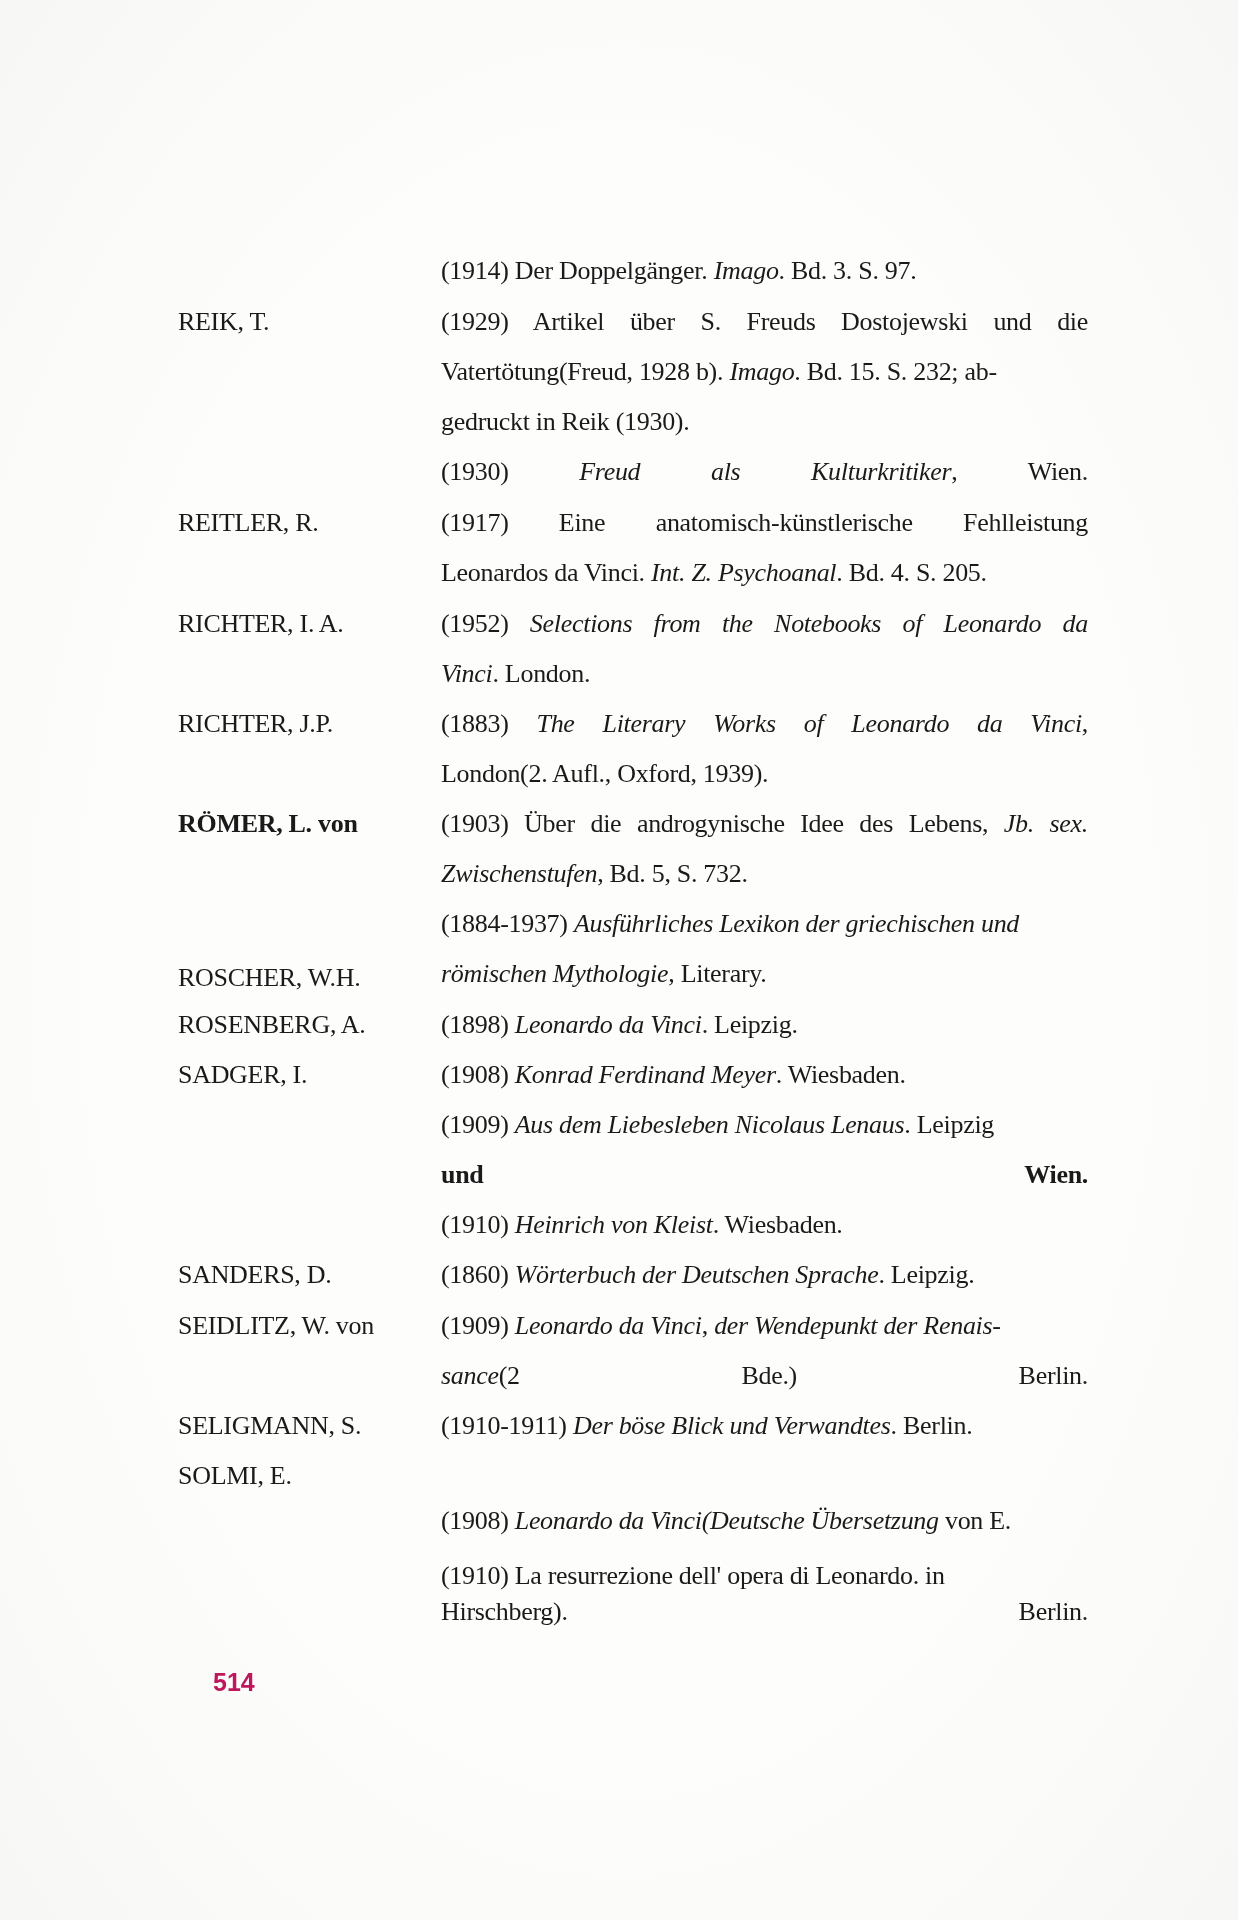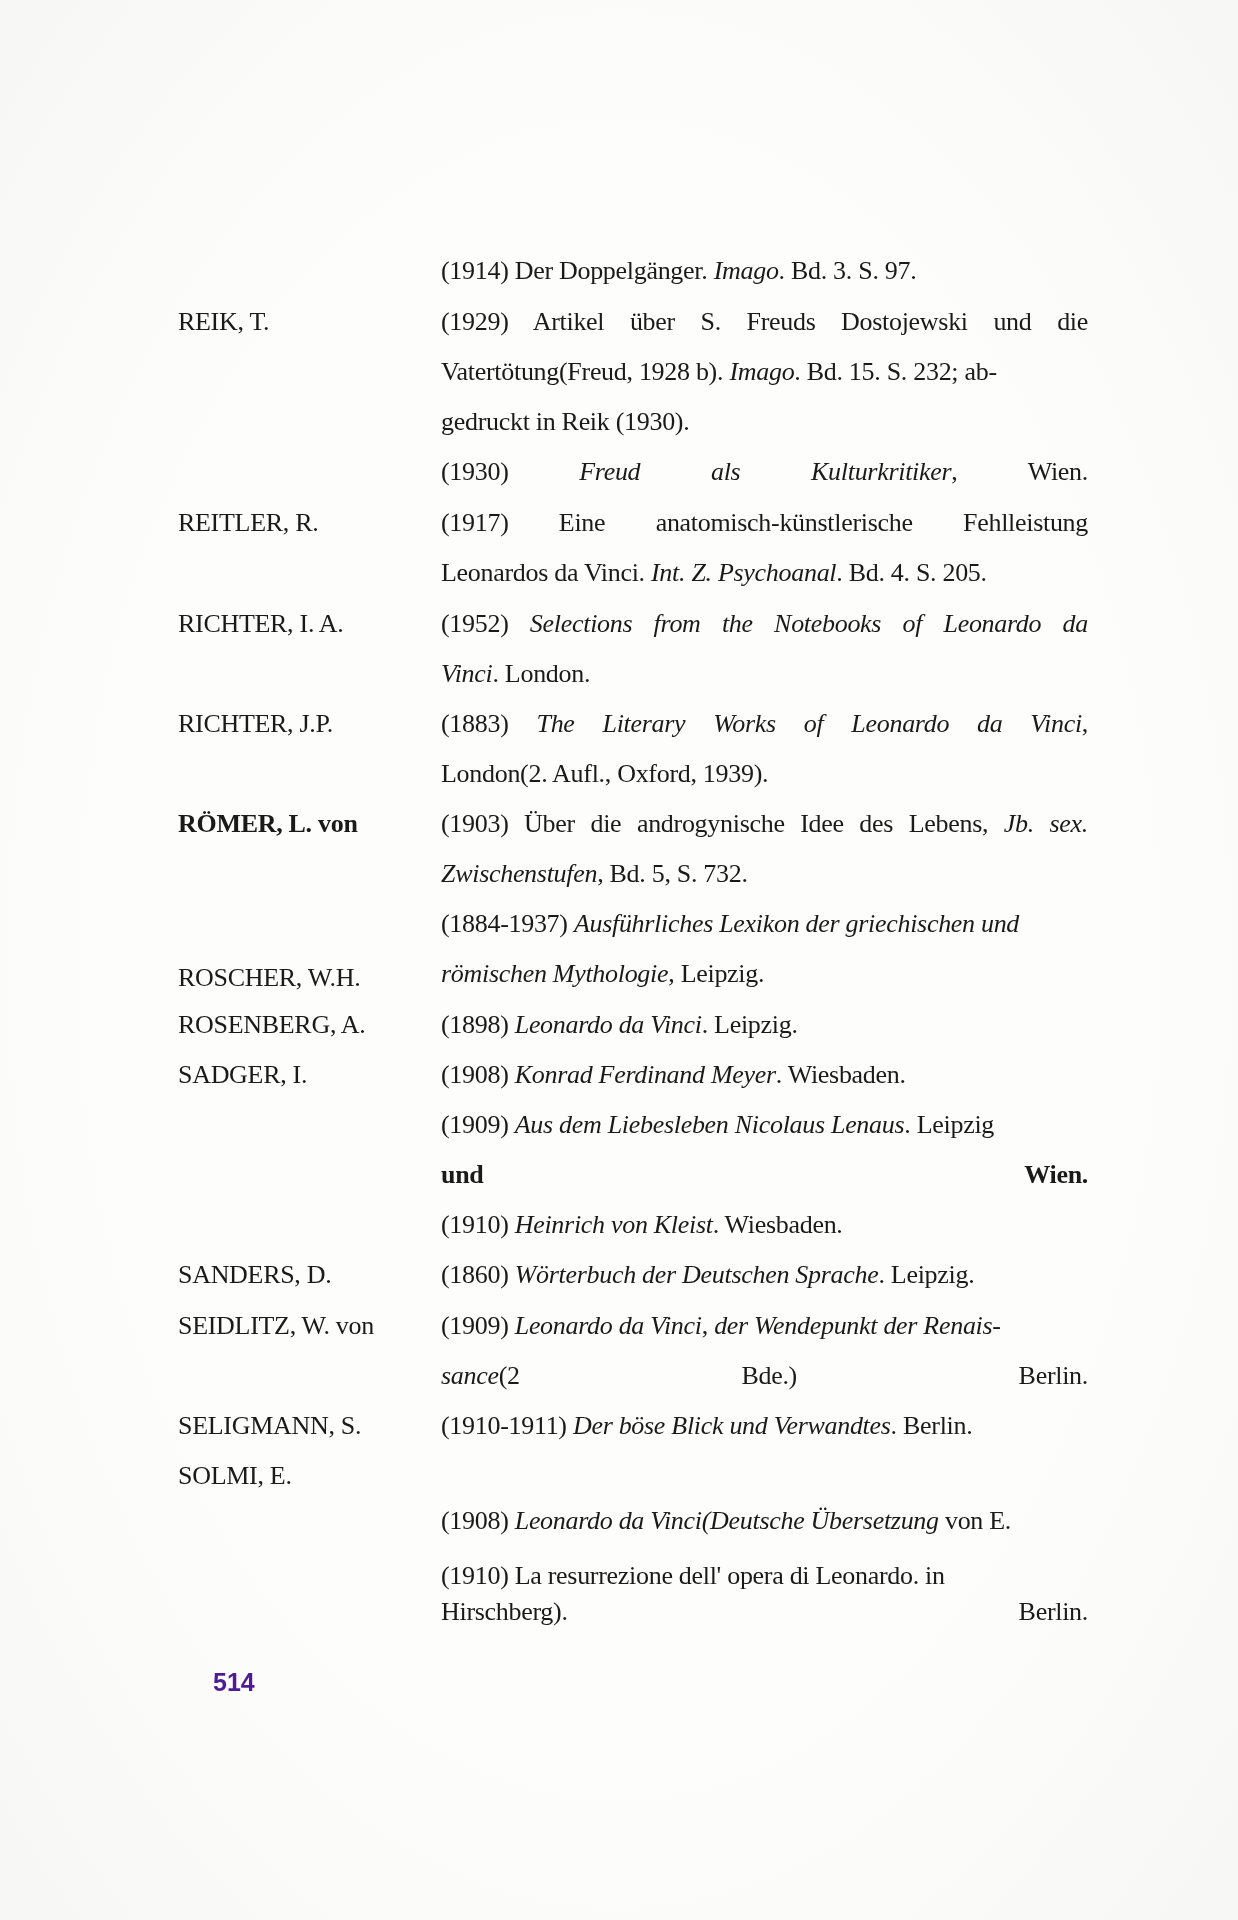--- a/index.html
+++ b/index.html
@@ -22,21 +22,21 @@
     white-space:nowrap;
     letter-spacing:-0.3px;
   }
   .author { left:178px; }
   .cont   { left:441px; }
   .just   { left:441px; width:647px; text-align:justify; text-align-last:justify; }
   i { font-style:italic; }
   .pageno {
     position:absolute; left:213px; top:1668px;
     font-family:"Liberation Sans", "DejaVu Sans", sans-serif;
-    font-weight:bold; font-size:25px; color:#4c1d95;
+    font-weight:bold; font-size:25px; color:#be185d;
   }
 </style>
 </head>
 <body>
 
 <div class="page-shade"></div>
 <div id="bib">
     <div>
       <div class="line cont" style="top: 255px;"><span>(1914) Der Doppelgänger. </span><i>Imago</i><span>. Bd. 3. S. 97.</span></div>
     </div>
@@ -63,21 +63,21 @@
       <div class="line cont" style="top: 758px;"><span>London(2. Aufl., Oxford, 1939).</span></div>
     </div>
     <div>
       <div class="line author" style="top: 808px; font-weight: bold;">RÖMER, L. von</div>
       <div class="line just" style="top: 808px;"><span>(1903) Über die androgynische Idee des Lebens, </span><i>Jb. sex.</i></div>
       <div class="line cont" style="top: 858px;"><i>Zwischenstufen</i><span>, Bd. 5, S. 732.</span></div>
     </div>
     <div>
       <div class="line author" style="top: 962px;">ROSCHER, W.H.</div>
       <div class="line cont" style="top: 908px;"><span>(1884-1937) </span><i>Ausführliches Lexikon der griechischen und</i></div>
-      <div class="line cont" style="top: 958px;"><i>römischen Mythologie</i><span>, Leipzig.</span></div>
+      <div class="line cont" style="top: 958px;"><i>römischen Mythologie</i><span>, Literary.</span></div>
     </div>
     <div>
       <div class="line author" style="top: 1009px;">ROSENBERG, A.</div>
       <div class="line cont" style="top: 1009px;"><span>(1898) </span><i>Leonardo da Vinci</i><span>. Leipzig.</span></div>
     </div>
     <div>
       <div class="line author" style="top: 1059px;">SADGER, I.</div>
       <div class="line cont" style="top: 1059px;"><span>(1908) </span><i>Konrad Ferdinand Meyer</i><span>. Wiesbaden.</span></div>
       <div class="line cont" style="top: 1109px;"><span>(1909) </span><i>Aus dem Liebesleben Nicolaus Lenaus</i><span>. Leipzig</span></div>
       <div class="line just" style="top: 1159px; font-weight: bold;"><span>und Wien.</span></div>

